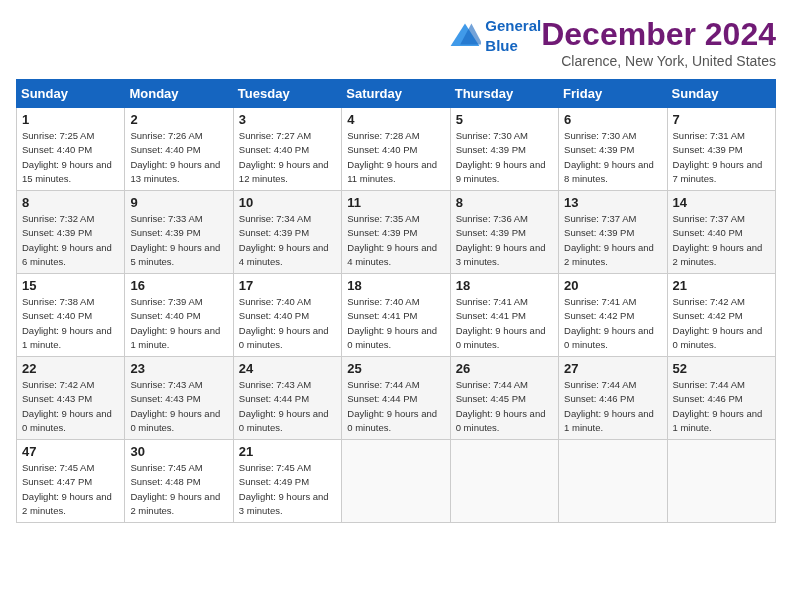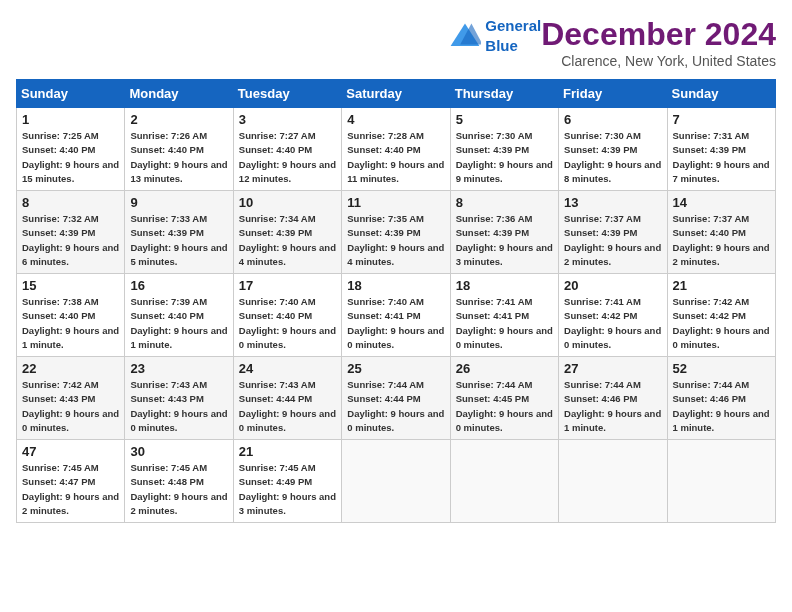--- a/index.html
+++ b/index.html
@@ -76,21 +76,20 @@
       font-size: 13px;
       font-weight: bold;
       color: #222;
       display: block;
       margin-bottom: 2px;
     }
     .day-info {
       font-size: 9.5px;
       color: #333;
       line-height: 1.5;
-      font-weight: bold;
     }
     .empty-cell {
       background: #f9f9f9 !important;
     }
   </style>
 </head>
 <body>
 
 <div class="header-area">
   <div class="logo">

